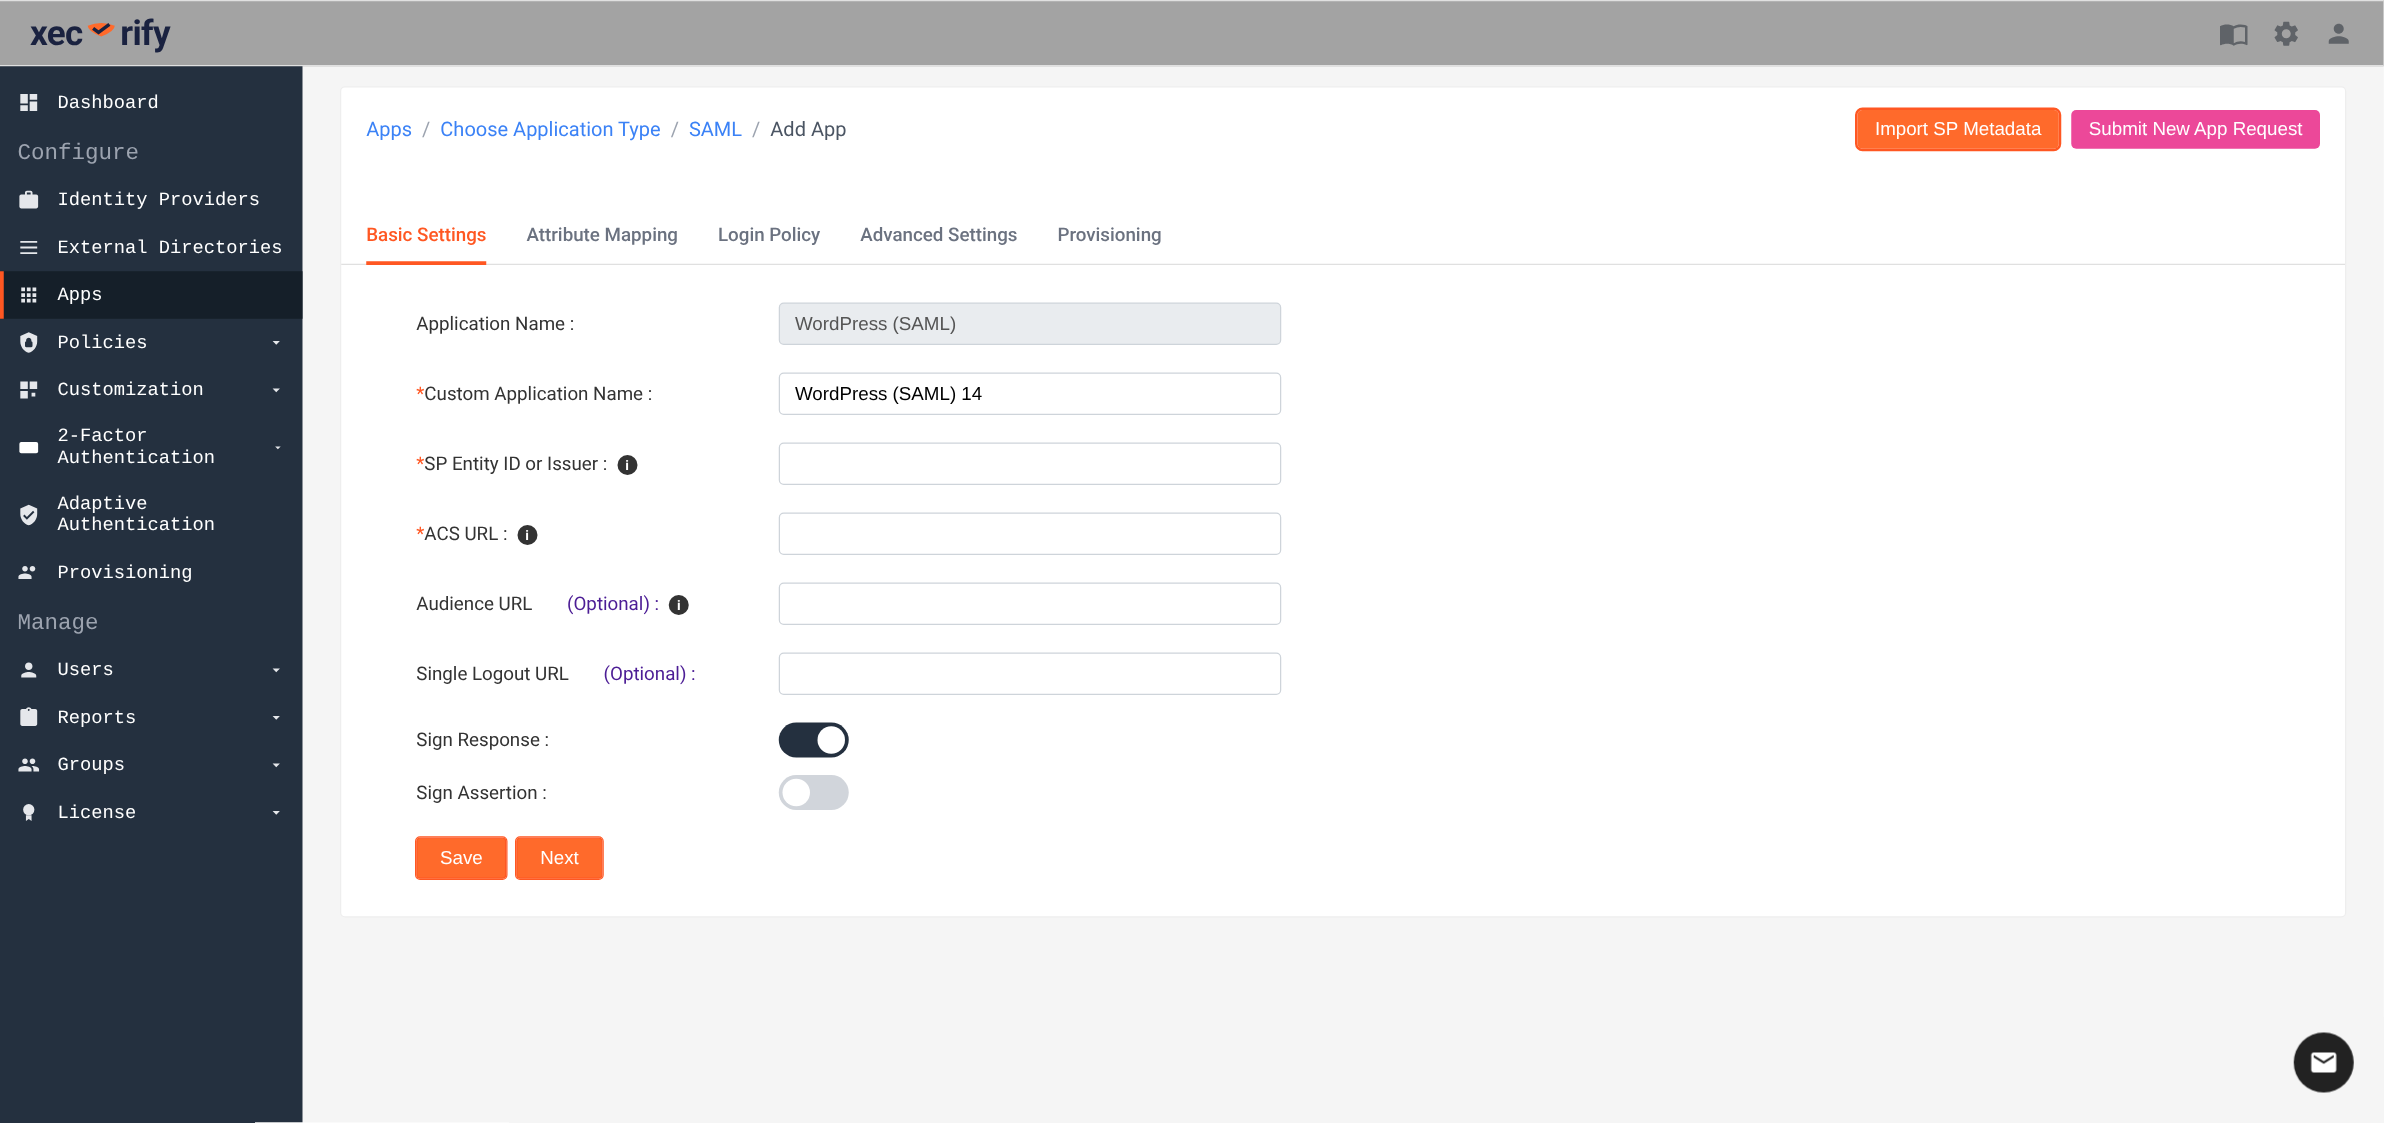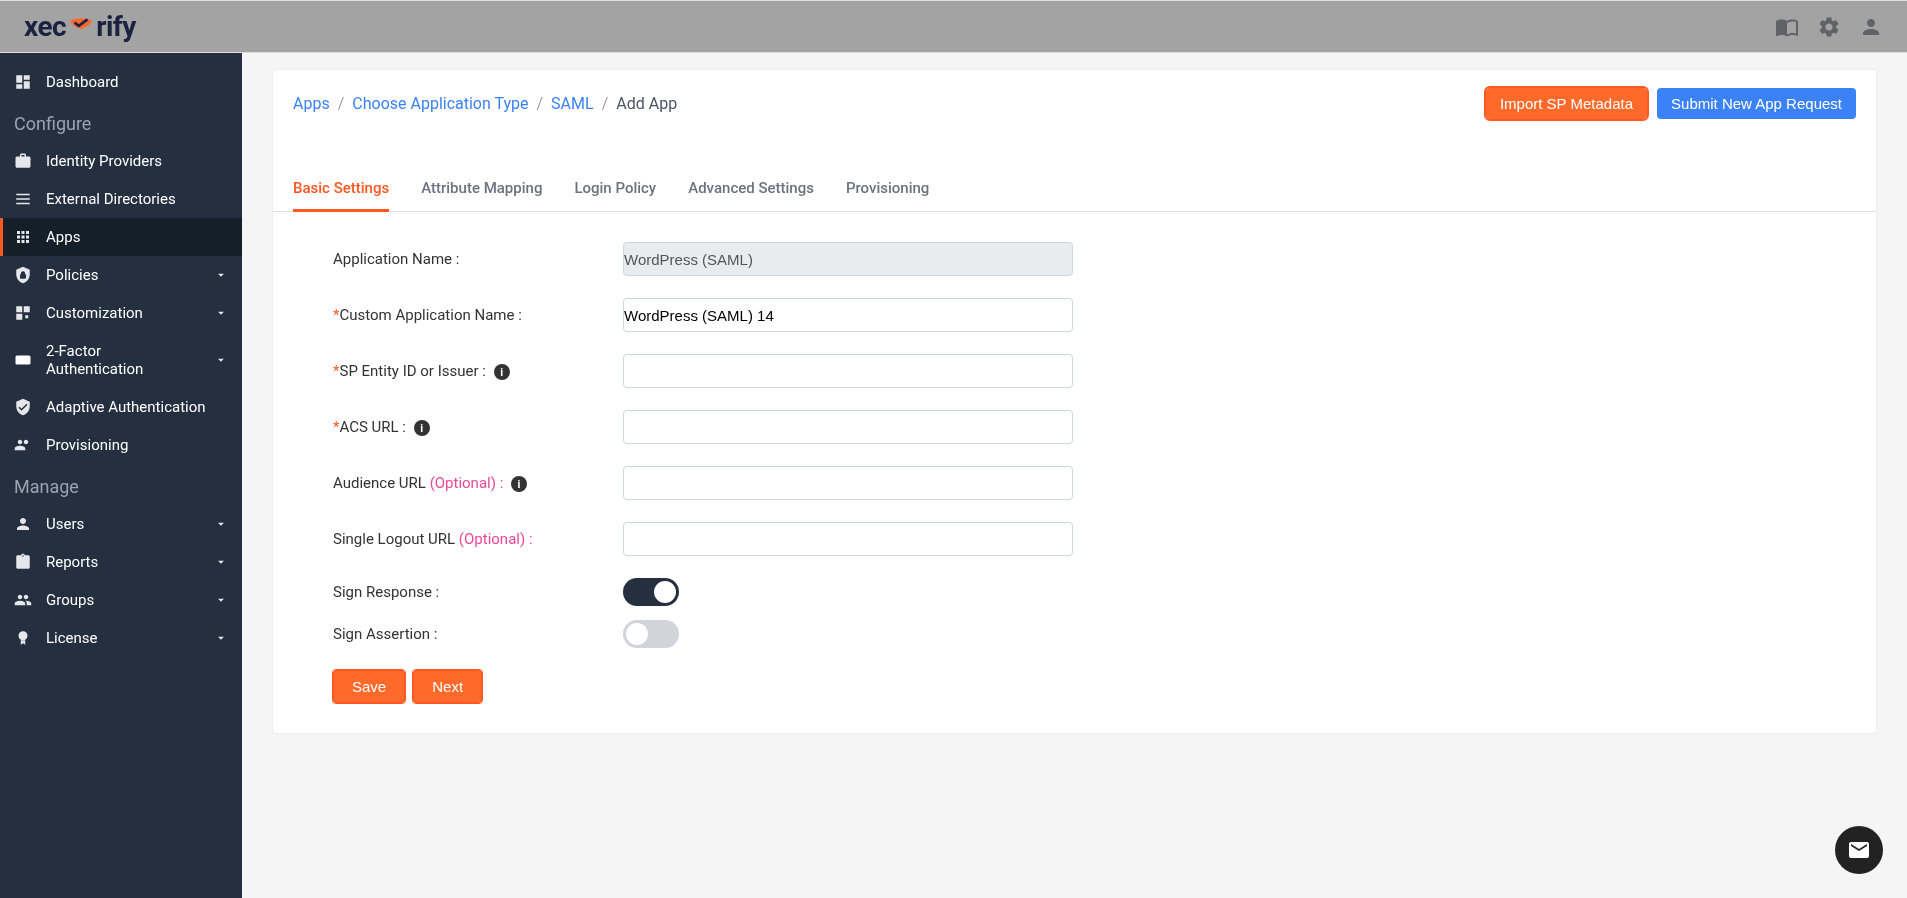--- a/index.html
+++ b/index.html
@@ -7,54 +7,54 @@
 
 
 .header { height: 53px; background: #a3a3a3; border-top: 1px solid #e0e0e0; border-bottom: 1px solid #e0e0e0; display: flex; align-items: center; padding: 0 24px; justify-content: space-between; }
 .logo { font-size: 28px; font-weight: 700; color: #1a2240; display: flex; align-items: center; letter-spacing: -0.5px; }
 .logo .shield { display: inline-flex; margin: 0 2px; }
 .header-icons { display: flex; gap: 18px; align-items: center; }
 .header-icons .icon { width: 24px; height: 24px; fill: #5f6368; cursor: pointer; }
 
 
 .layout { display: flex; min-height: calc(100vh - 53px); }
-.sidebar { width: 242px; background: #24303f; color: #fff; flex-shrink: 0; padding-top: 10px; }
+.sidebar { width: 242px; background: #24303f; color: #fff; flex-shrink: 0; padding-top: 10px; font-family: Liberation Mono, monospace; }
 .section-label { padding: 12px 14px 8px; color: #9ca3af; font-size: 18px; }
 .nav-item { display: flex; align-items: center; gap: 14px; padding: 10px 14px; cursor: pointer; font-size: 15px; position: relative; }
 .nav-item.active { background: #151f29; }
 .nav-item.active::before { content: ""; position: absolute; left: 0; top: 0; bottom: 0; width: 3px; background: #ff5722; }
 .nav-item .nav-icon { width: 18px; height: 18px; fill: #e5e7eb; flex-shrink: 0; }
 .nav-item .chevron { margin-left: auto; width: 14px; height: 14px; fill: #e5e7eb; }
 
 
 .main { flex: 1; padding: 16px 30px 30px; }
 .card { background: #fff; border: 1px solid #eee; border-radius: 4px; padding: 0; }
 .card-header { display: flex; align-items: center; justify-content: space-between; padding: 18px 20px; }
 .breadcrumb { font-size: 16px; display: flex; gap: 8px; align-items: center; }
 .breadcrumb a { color: #3b82f6; text-decoration: none; }
 .breadcrumb .sep { color: #9ca3af; }
 .breadcrumb .current { color: #4b5563; }
 .actions { display: flex; gap: 10px; }
 .btn { padding: 7px 14px; font-size: 15px; border: none; border-radius: 4px; cursor: pointer; font-weight: 500; }
-.btn-orange { background: #3b82f6; color: #fff; }
+.btn-orange { background: #ec4899; color: #fff; }
 .btn-outlined { background: #ff6a2b; color: #fff; outline: 2px solid #ff5722; outline-offset: 0; }
 
 
 .tabs { display: flex; gap: 32px; padding: 0 20px; border-bottom: 1px solid #e0e0e0; margin-top: 30px; }
 .tab { padding: 12px 0; font-size: 15px; color: #6b7280; cursor: pointer; font-weight: 500; }
 .tab.active { color: #ff5722; border-bottom: 3px solid #ff5722; margin-bottom: -1px; }
 
 
 .form-area { padding: 30px 60px 30px 60px; }
 .form-row { display: flex; align-items: center; margin-bottom: 22px; }
 .form-label { width: 290px; font-size: 15px; color: #333; flex-shrink: 0; }
 .req { color: #ff5722; }
-.optional { color: #ec4899; }
+.optional { color: #4c1d95; margin-left: 24px; }
 .info-icon { display: inline-flex; width: 16px; height: 16px; background: #333; color: #fff; border-radius: 50%; align-items: center; justify-content: center; font-size: 11px; font-weight: bold; margin-left: 4px; vertical-align: middle; }
-.form-input { width: 450px; height: 34px; padding: 6px 0; border: 1px solid #ced4da; border-radius: 4px; font-size: 15px; }
+.form-input { width: 402px; height: 34px; padding: 6px 12px; border: 1px solid #ced4da; border-radius: 4px; font-size: 15px; }
 .form-input:disabled { background: #e9ecef; color: #555; }
 
 
 .toggle { width: 56px; height: 28px; border-radius: 14px; position: relative; cursor: pointer; }
 .toggle .knob { width: 22px; height: 22px; border-radius: 50%; background: #fff; position: absolute; top: 3px; transition: left 0.2s; }
 .toggle.on { background: #24303f; }
 .toggle.on .knob { left: 31px; }
 .toggle.off { background: #d1d5db; }
 .toggle.off .knob { left: 3px; }
 

